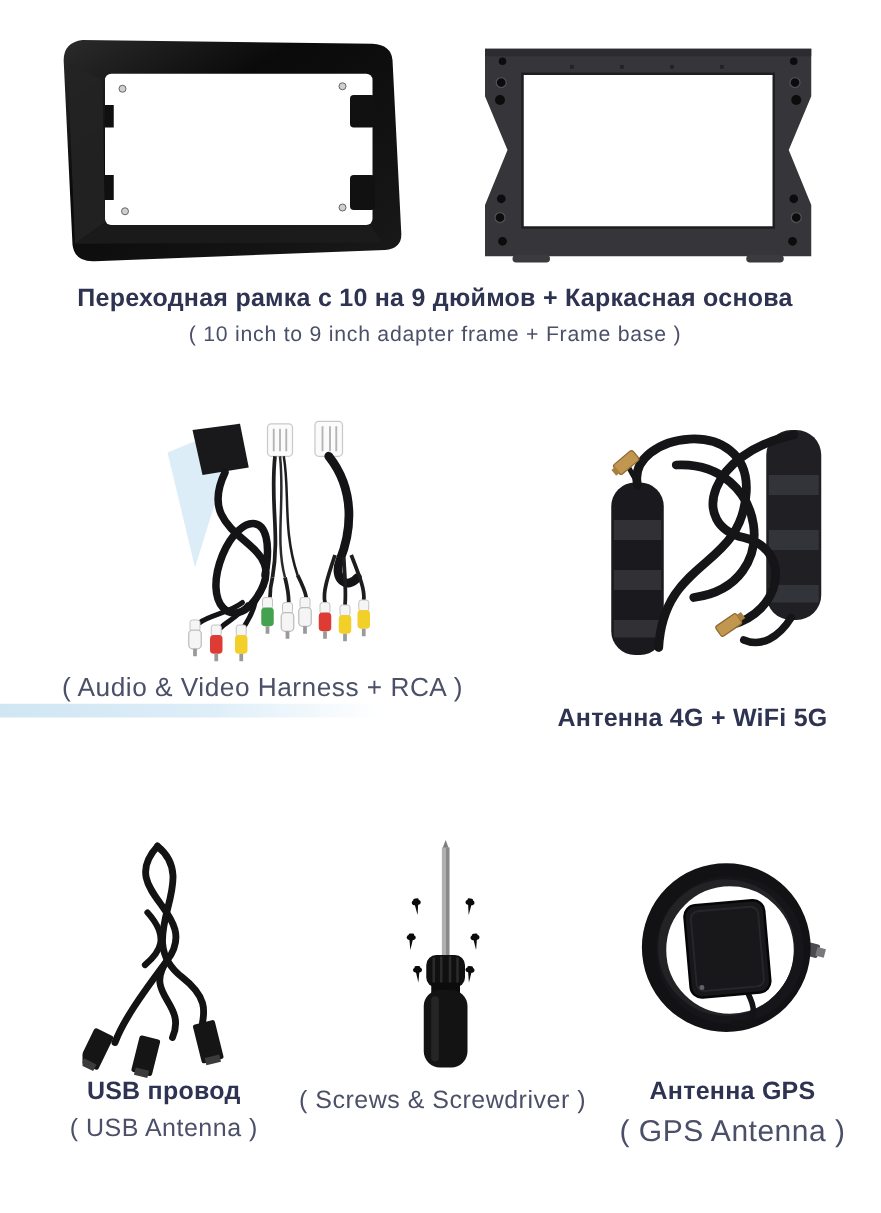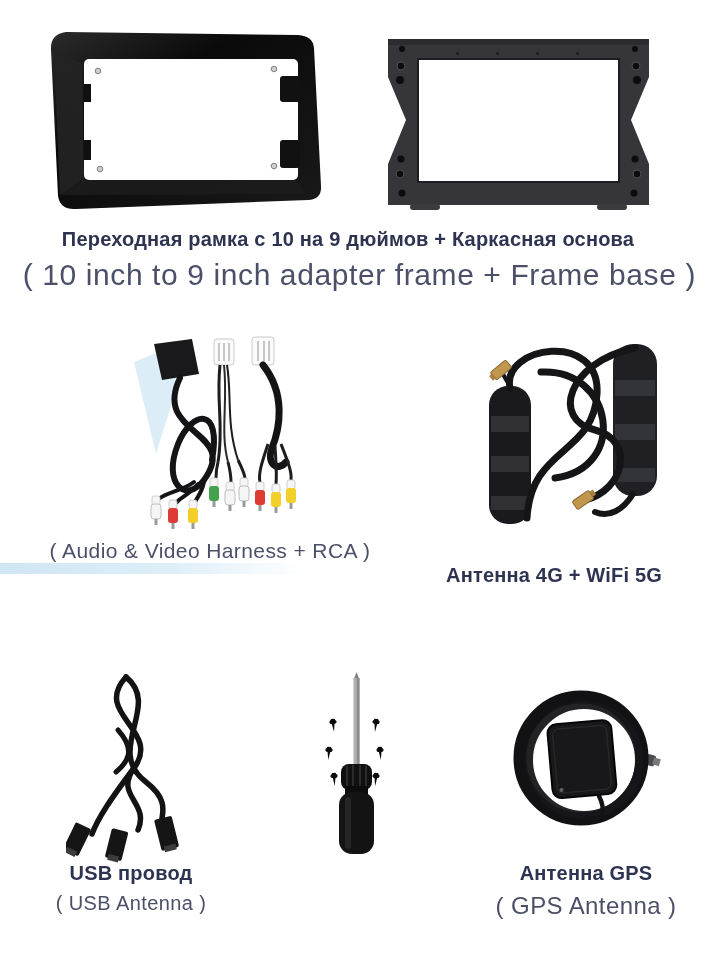--- a/index.html
+++ b/index.html
@@ -6,21 +6,21 @@
   .canvas{
     position:relative;width:696px;height:970px;background:#ffffff;overflow:hidden;
     font-family:"Liberation Sans",sans-serif;
   }
   .img{position:absolute;}
   .img svg{display:block;}
   .caption{position:absolute;text-align:center;}
   .caption .ru{font-weight:700;font-size:20px;color:#2e3352;letter-spacing:.2px;}
   .caption .en{font-weight:400;font-size:21px;color:#4b5068;letter-spacing:.4px;margin-top:7px;}
   .cap-frames{left:0;right:0;top:228;}
-  .cap-frames .en{font-size:30px;letter-spacing:.6px;text-align:right;}
+  .cap-frames .en{font-size:17px;letter-spacing:.6px;}
   .cap-harness{left:10px;width:400px;top:532px;}
   .cap-antenna{left:408px;width:292px;top:532px;margin-top:32px;}
   .cap-usb{left:22px;width:218px;top:862px;}
   .cap-usb .en{font-size:20px;}
   .cap-screws{left:233px;width:242px;top:862px;}
   .cap-screws .en{font-size:20px;}
   .cap-gps{left:472px;width:228px;top:862px;}
   .cap-gps .en{font-size:24px;}
   .cap-frames{top:228px;}
   .stripe{
@@ -281,19 +281,20 @@
         <circle cx="56" cy="118" r="2" fill="#606066"></circle>
       </g>
     </svg>
   </div>
 
   <div class="caption cap-usb">
     <div class="ru">USB провод</div>
     <div class="en">( USB Antenna )</div>
   </div>
   <div class="caption cap-screws">
+    <div class="en">( Screws &amp; Screwdriver )</div>
   </div>
   <div class="caption cap-gps">
     <div class="ru">Антенна GPS</div>
     <div class="en">( GPS Antenna )</div>
   </div>
 
 </div>
 
 </body></html>

